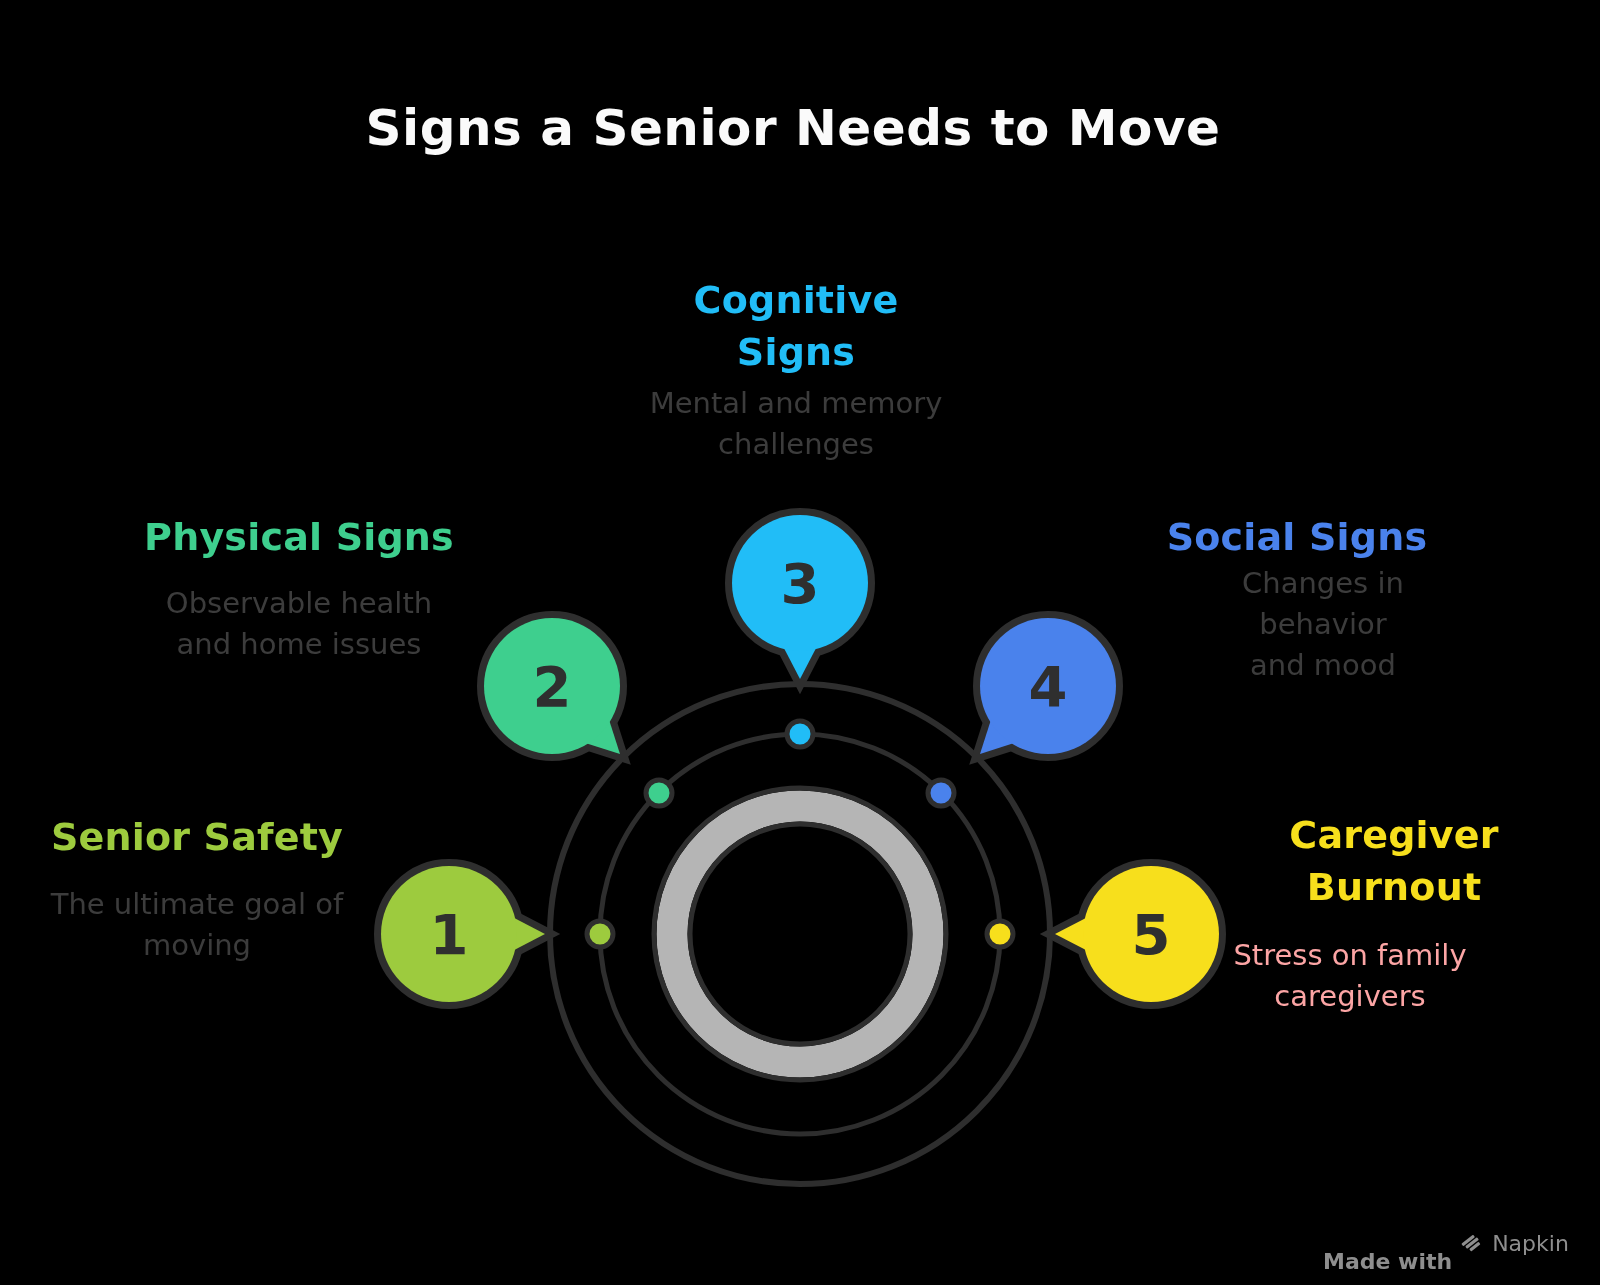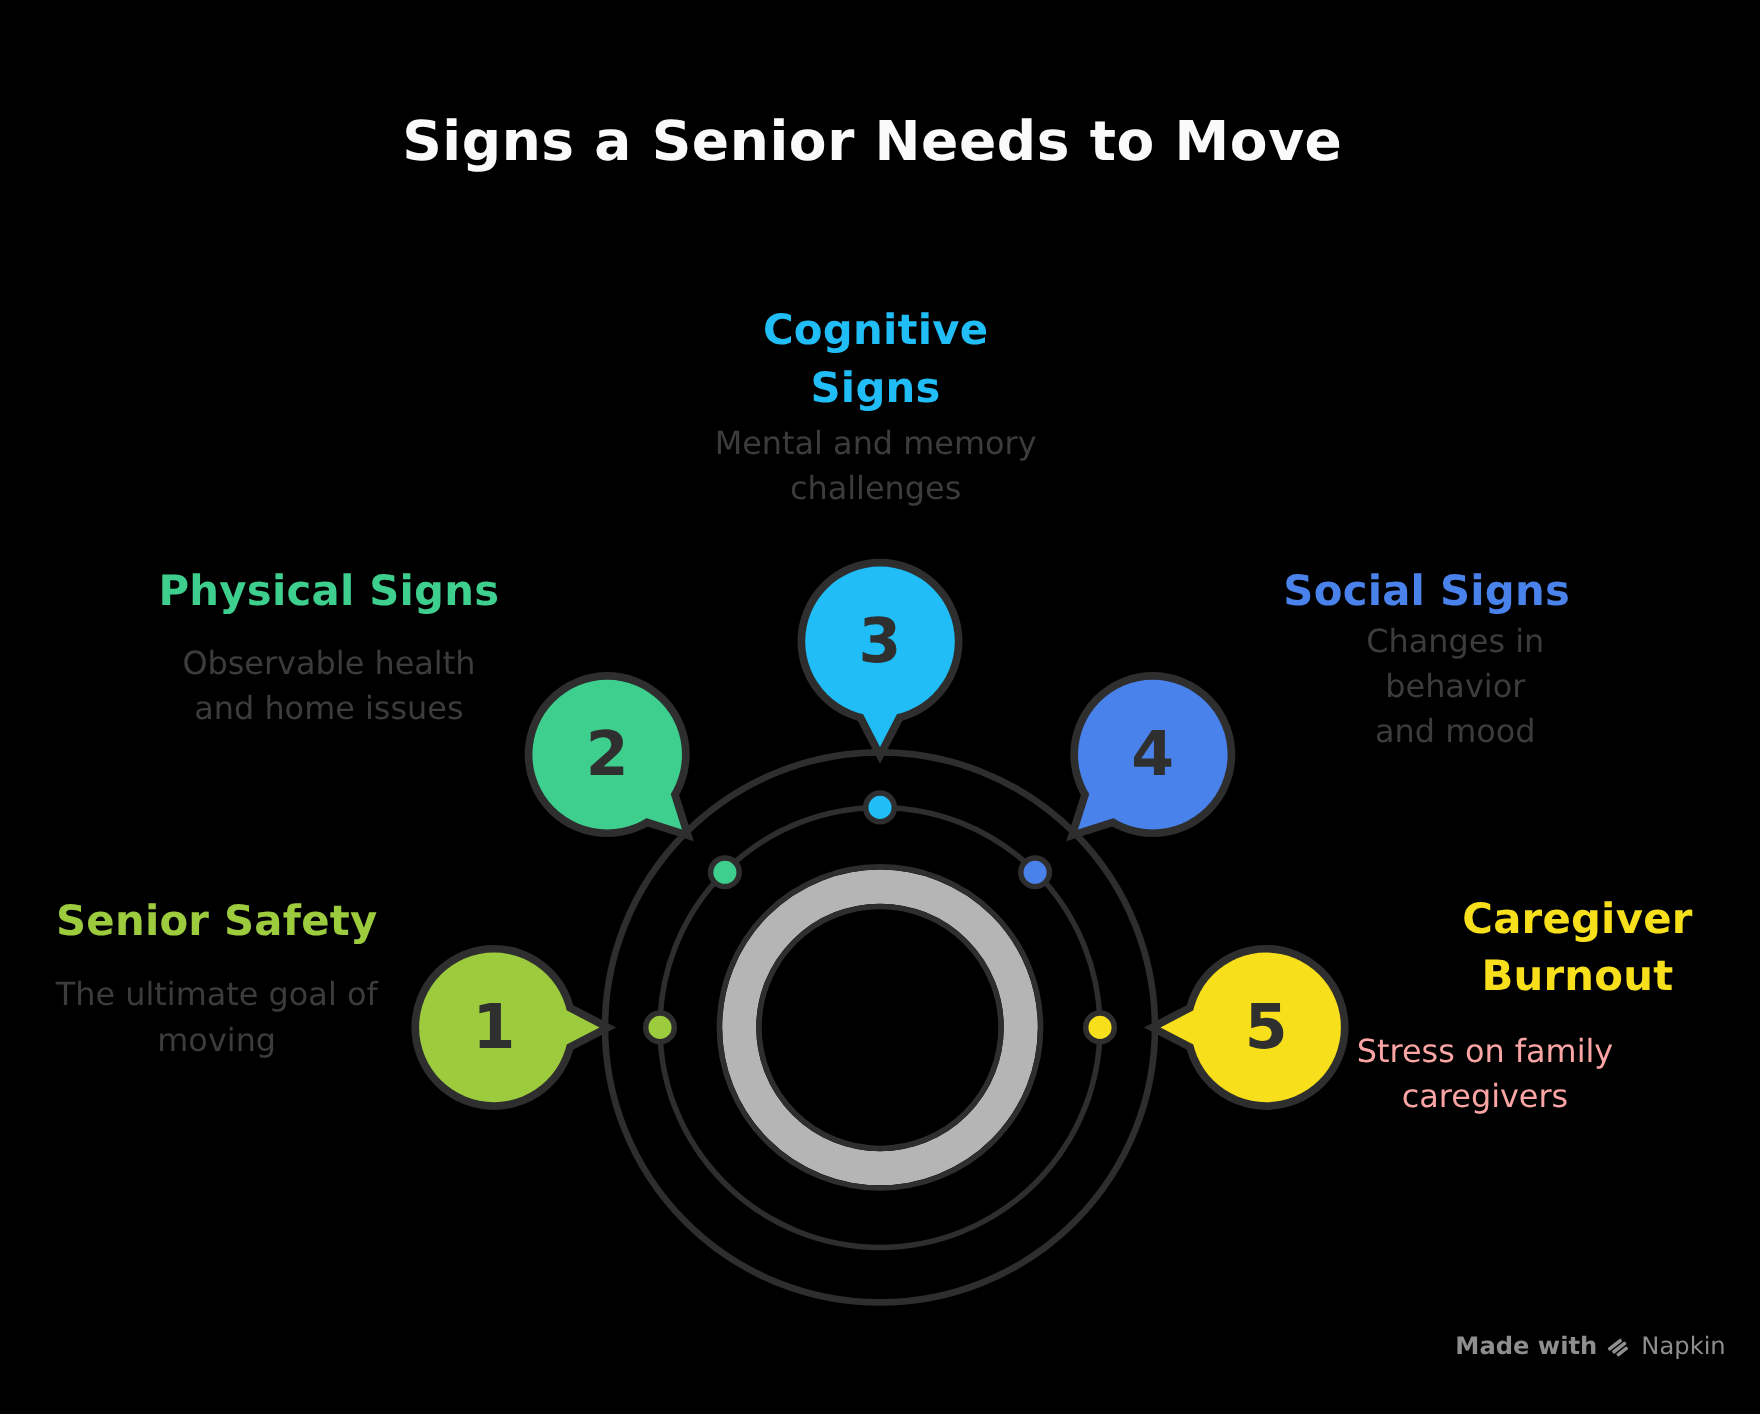--- a/index.html
+++ b/index.html
@@ -25,21 +25,21 @@
   }
   .bubble-number{
     font-size:56px;font-weight:800;color:#2f2f2f;
     white-space:nowrap;
   }
   .watermark{
     position:absolute;left:1323px;top:1212px;
     display:flex;align-items:center;gap:8px;
     font-size:22px;color:#8e8e8e;
   }
-  .watermark .made{font-weight:600;}
+  .watermark .made{font-weight:600;margin-top:37px;}
   .watermark .brand{font-weight:400;}
 </style>
 </head>
 <body>
 
 <div id="canvas">
 
   <svg id="diagram-svg" viewBox="0 0 1600 1285">
 
     <circle cx="800" cy="934" r="250" fill="none" stroke="#2e2e2e" stroke-width="6"></circle>
@@ -109,21 +109,21 @@
 
   <div class="abs section-label" style="left: 796px; top: 326px; color: rgb(33, 189, 247);">Cognitive
 Signs</div>
   <div class="abs section-desc" style="left: 796px; top: 424px; color: rgb(60, 60, 60);">Mental and memory
 challenges</div>
 
   <div class="abs section-label" style="left: 1297px; top: 537px; color: rgb(74, 130, 236);">Social Signs</div>
   <div class="abs section-desc" style="left: 1296px; top: 624px; color: rgb(60, 60, 60); margin-left: 27px;">Changes in behavior
 and mood</div>
 
-  <div class="abs section-label" style="left: 1394px; top: 861px; color: rgb(247, 223, 28); margin-left: 40px;">Caregiver
+  <div class="abs section-label" style="left: 1394px; top: 861px; color: rgb(247, 223, 28);">Caregiver
 Burnout</div>
   <div class="abs section-desc" style="left: 1350px; top: 976px; color: #fca5a5;">Stress on family
 caregivers</div>
 
   <div class="watermark">
     <span class="made">Made with</span>
     <svg width="24" height="24" viewBox="0 0 24 24">
       <g transform="rotate(-38 12 12)" fill="#8e8e8e">
         <rect x="3" y="6" width="15" height="3.2" rx="1"></rect>
         <rect x="4.5" y="10.5" width="15" height="3.2" rx="1"></rect>

